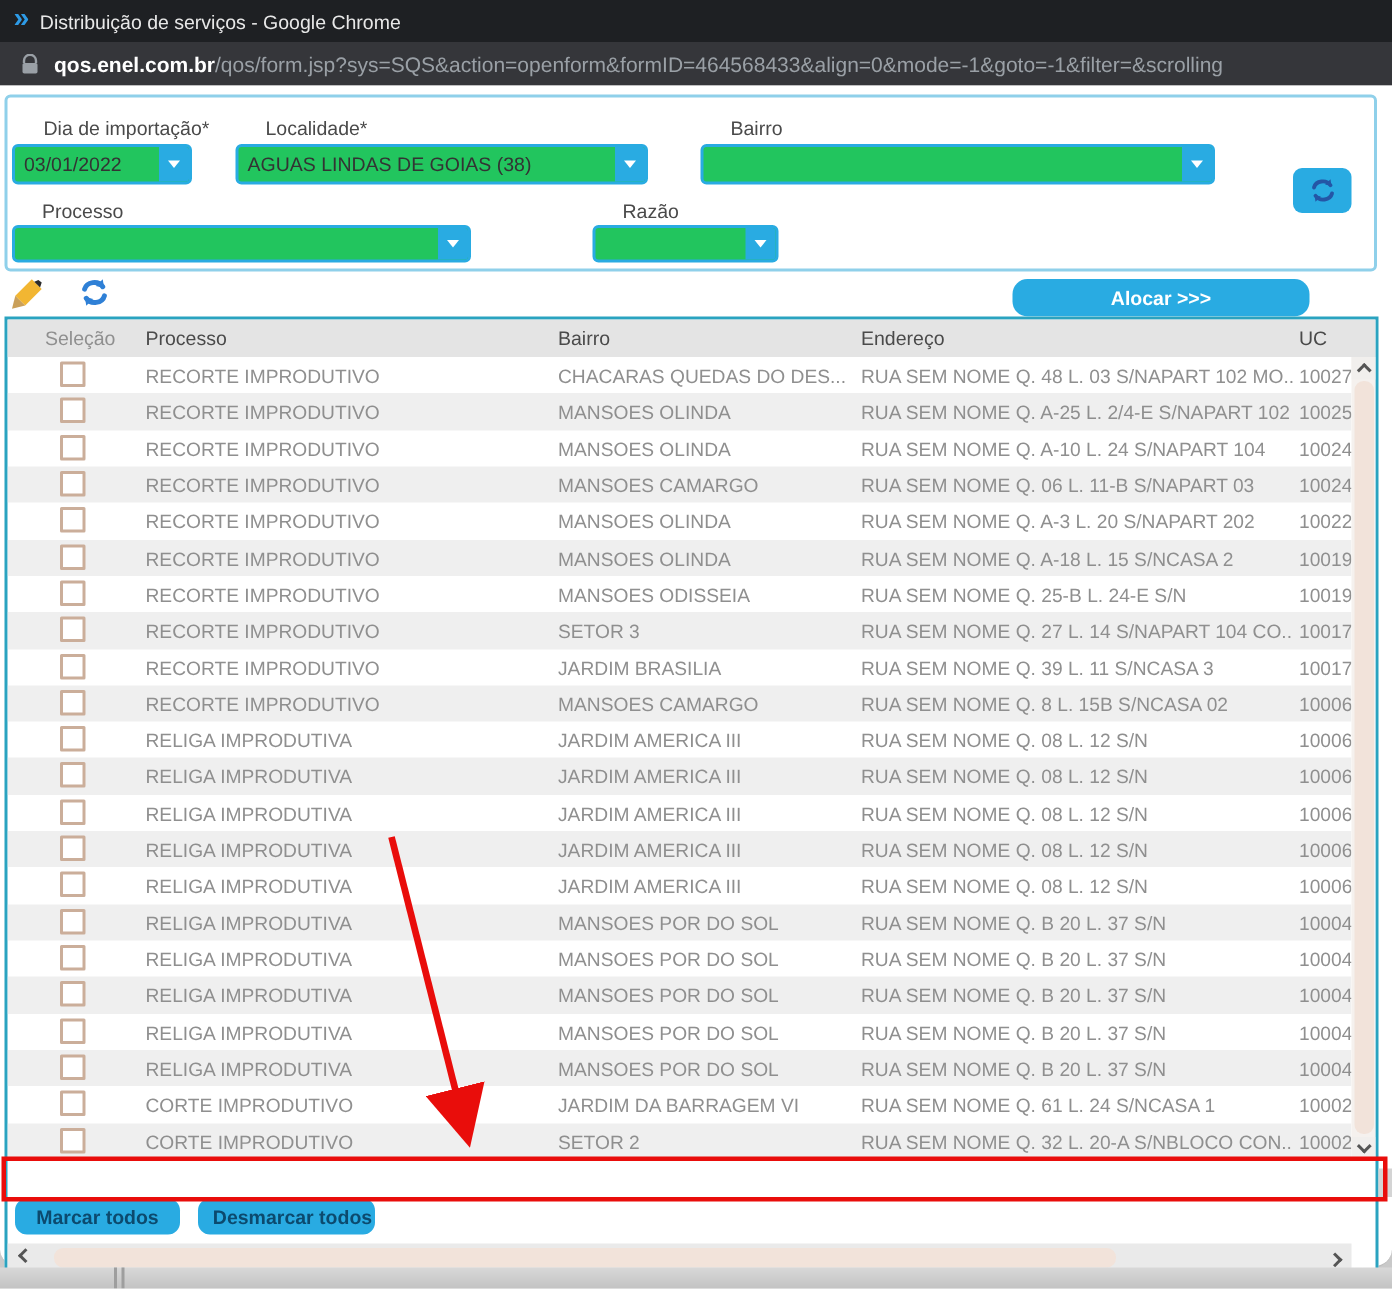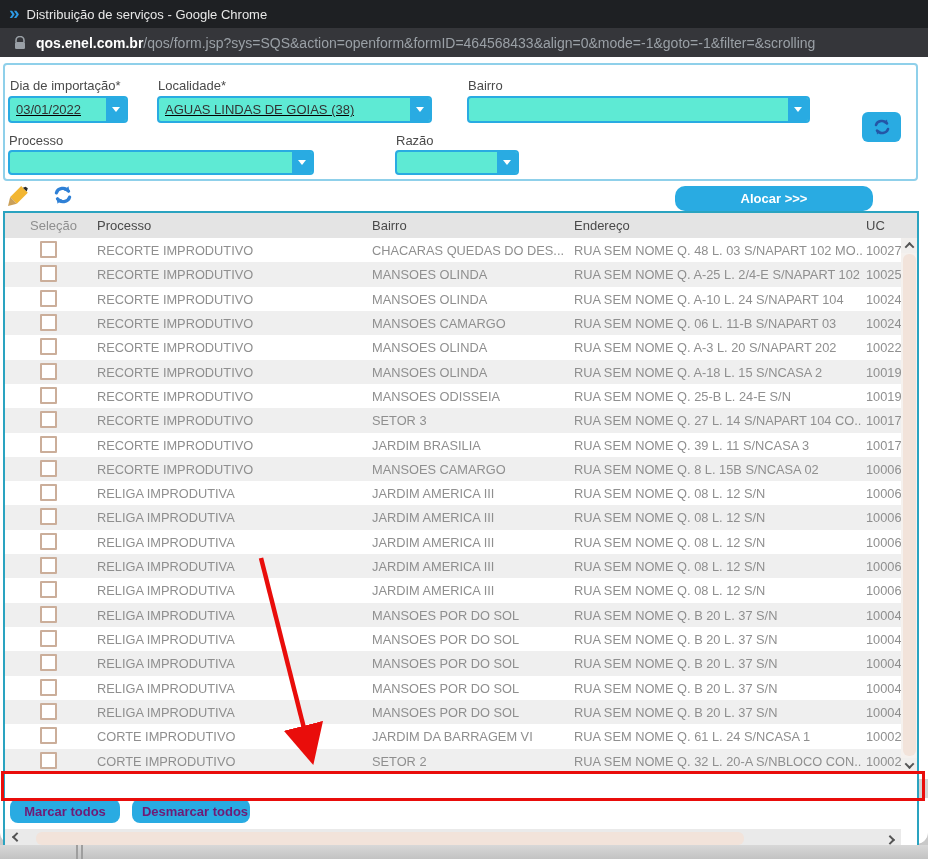--- a/index.html
+++ b/index.html
@@ -33,25 +33,25 @@
     background:#ffffff;
     border-bottom:1px solid #bdbdbd;
     border-bottom-left-radius:12px; border-bottom-right-radius:12px;
   }
 
   
   .filters-panel {
     position:absolute; left:3px; top:6px; width:915px; height:118px;
     border:2px solid #8fd0ea; border-radius:4px; background:#fff;
   }
-  .flabel { position:absolute; font-size:13px; color:#4a4a4a; }
+  .flabel { position:absolute; font-size:13px; color:#4a4a4a;margin-left:19px; }
   .combo {
-    position:absolute; height:27px; background:#5eead4;
+    position:absolute; height:27px; background:#22c55e;
     border:2px solid #29abe2; border-radius:4px;
-    display:flex; align-items:center; justify-content:space-between;text-decoration:underline;
+    display:flex; align-items:center; justify-content:space-between;
   }
   .combo .val { font-size:13px; color:#333; padding-left:6px; white-space:nowrap; overflow:hidden; }
   .combo .btn {
     width:20px; align-self:stretch; background:#29abe2;
     border-radius:0 2px 2px 0; display:flex; align-items:center; justify-content:center; flex:0 0 20px;
   }
   .tri-down { width:0; height:0; border-left:4px solid transparent; border-right:4px solid transparent; border-top:5px solid #ffffff; }
 
   .refresh-btn {
     position:absolute; left:862px; top:55px; width:39px; height:30px;
@@ -106,21 +106,21 @@
   .chev.up { transform:rotate(45deg) translate(1px,1px); }
   .chev.down { transform:rotate(225deg) translate(1px,1px); }
   .chev.left { transform:rotate(-45deg) translateX(2px); }
   .chev.right { transform:rotate(135deg) translateX(2px); }
 
   .corner-block { position:absolute; left:919px; top:722px; width:9px; height:19px; background:#d4d4d4; }
 
   
   .bottom-btn {
     position:absolute; top:742px; height:24px; background:#29abe2; border:none; border-radius:8px;
-    color:#701a75; font-weight:bold; font-size:13px; display:flex; align-items:center; justify-content:center;
+    color:#0c4a6e; font-weight:bold; font-size:13px; display:flex; align-items:center; justify-content:center;
   }
   .marcar { left:10px; width:110px; }
   .desmarcar { left:132px; width:118px;padding-left:8px; }
 
   
   .red-rect {
     position:absolute; left:1px; top:714px; width:924px; height:30px;
     border:3px solid #e90d0b; pointer-events:none; z-index:20;
   }
   .arrow-overlay { position:absolute; left:0; top:0; width:928px; height:788px; pointer-events:none; z-index:21; }

